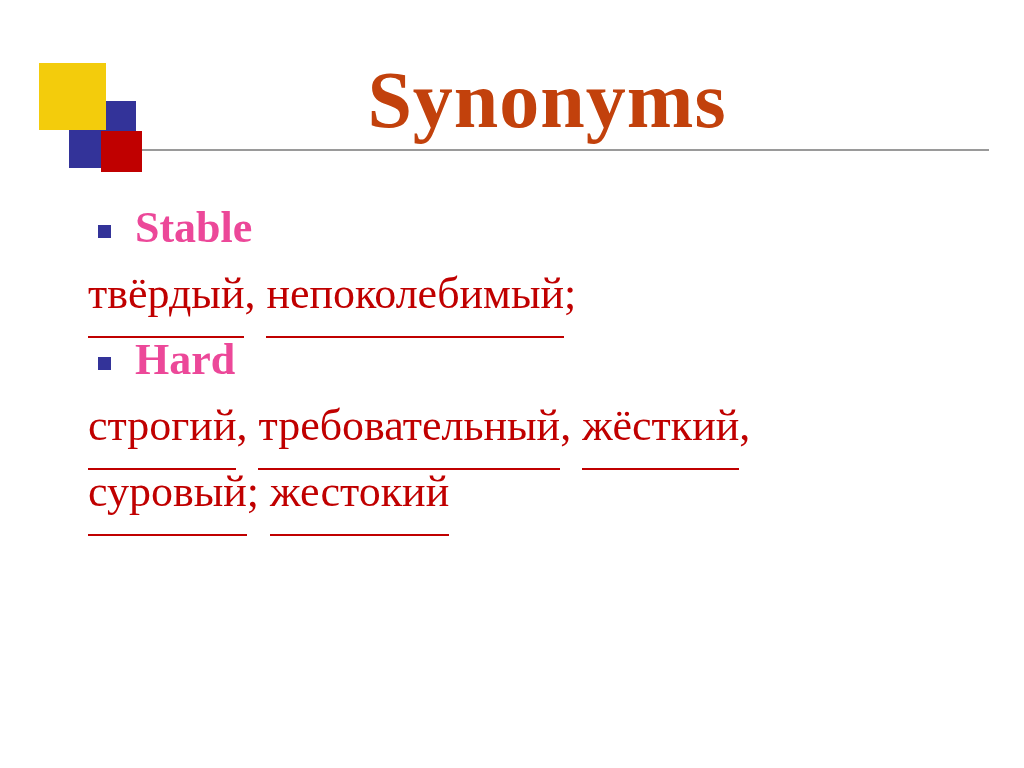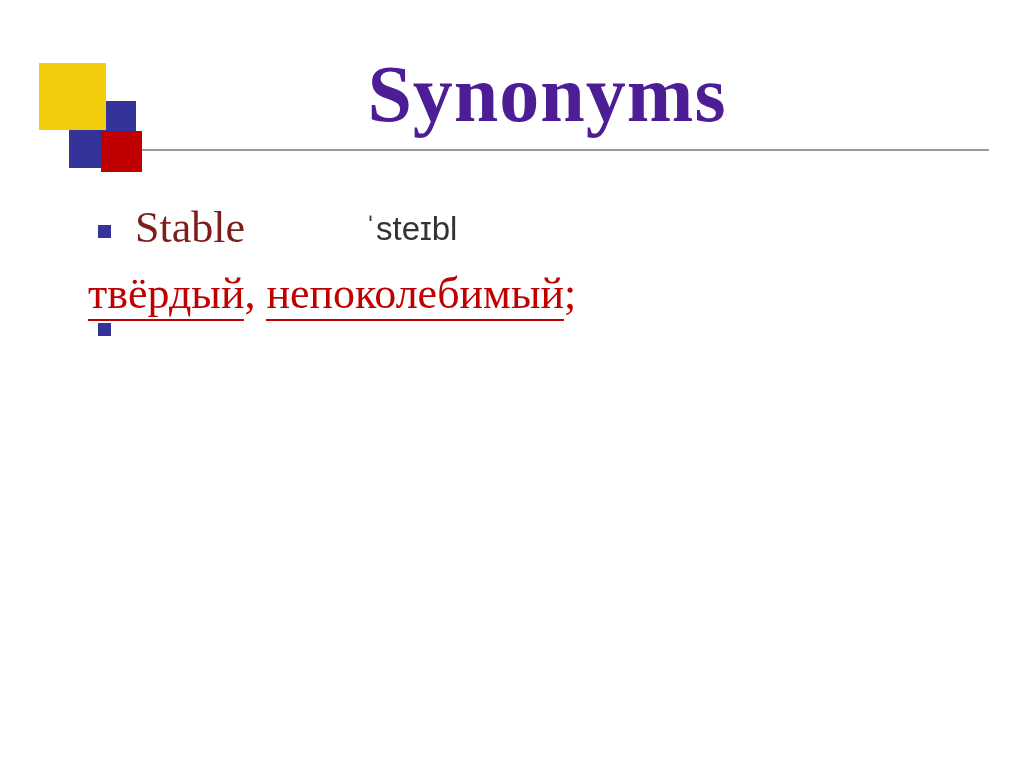--- a/index.html
+++ b/index.html
@@ -51,22 +51,22 @@
     z-index: 3;
   }
   .title-wrap {
     position: absolute;
     left: 130px;
     right: 60px;
     top: 44px;
     text-align: center;
   }
   h1.title {
-    margin: 8px;
-    color: #4c1d95;
+    margin: 14px;
+    color: #c2410c;
     font-weight: 700;
     font-size: 80px;
     line-height: 1.05;
     letter-spacing: 1px;
   }
   .underline {
     position: absolute;
     left: 87px;
     right: 35px;
     top: 149px;
@@ -91,38 +91,39 @@
     display: inline-block;
     width: 13px;
     height: 13px;
     background: #333399;
     margin-right: 24px;
     margin-left: 10px;
     position: relative;
     top: -4px;
   }
   .word {
-    color: #7f1d1d;
+    color: #ec4899;
     min-width: 230px;
     display: inline-block;
+    font-weight: bold;
   }
   .ipa {
     font-family: "Segoe UI", "Lucida Sans Unicode", Arial, sans-serif;
     font-size: 33px;
     color: #333;
     position: relative;
     top: -2px;
   }
   .defs {
     color: #C00000;
   }
   .defs a, .lnk {
     color: #C00000;
     text-decoration: none;
-    padding-bottom: 1px;
+    padding-bottom: 18px;
     border-bottom: 2px solid #C00000;
   }
 </style>
 </head>
 <body>
 
 <div class="slide">
 
   <div class="deco">
     <div class="blue-sq"></div>
@@ -133,22 +134,23 @@
   <div class="title-wrap">
     <h1 class="title">Synonyms</h1>
   </div>
   <div class="underline"></div>
 
   <div class="content">
 
     <div class="row">
       <span class="bullet"></span>
       <span class="word">Stable</span>
-      <span class="ipa">ˈsteɪbl</span>
     </div>
     <div class="defs"><span class="lnk">твёрдый</span>, <span class="lnk">непоколебимый</span>;<br></div>
 
     <div class="row">
       <span class="bullet"></span>
+      <span class="word">Hard</span>
     </div>
+    <div class="defs"><span class="lnk">строгий</span>, <span class="lnk">требовательный</span>, <span class="lnk">жёсткий</span>,<br><span class="lnk">суровый</span>; <span class="lnk">жестокий</span></div>
 
   </div>
 </div>
 
 </body></html>

